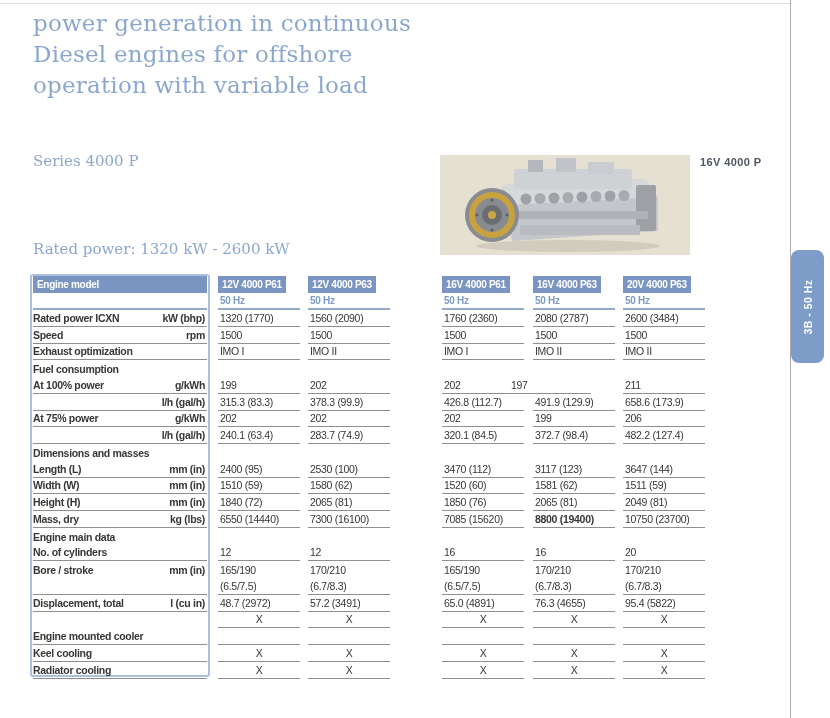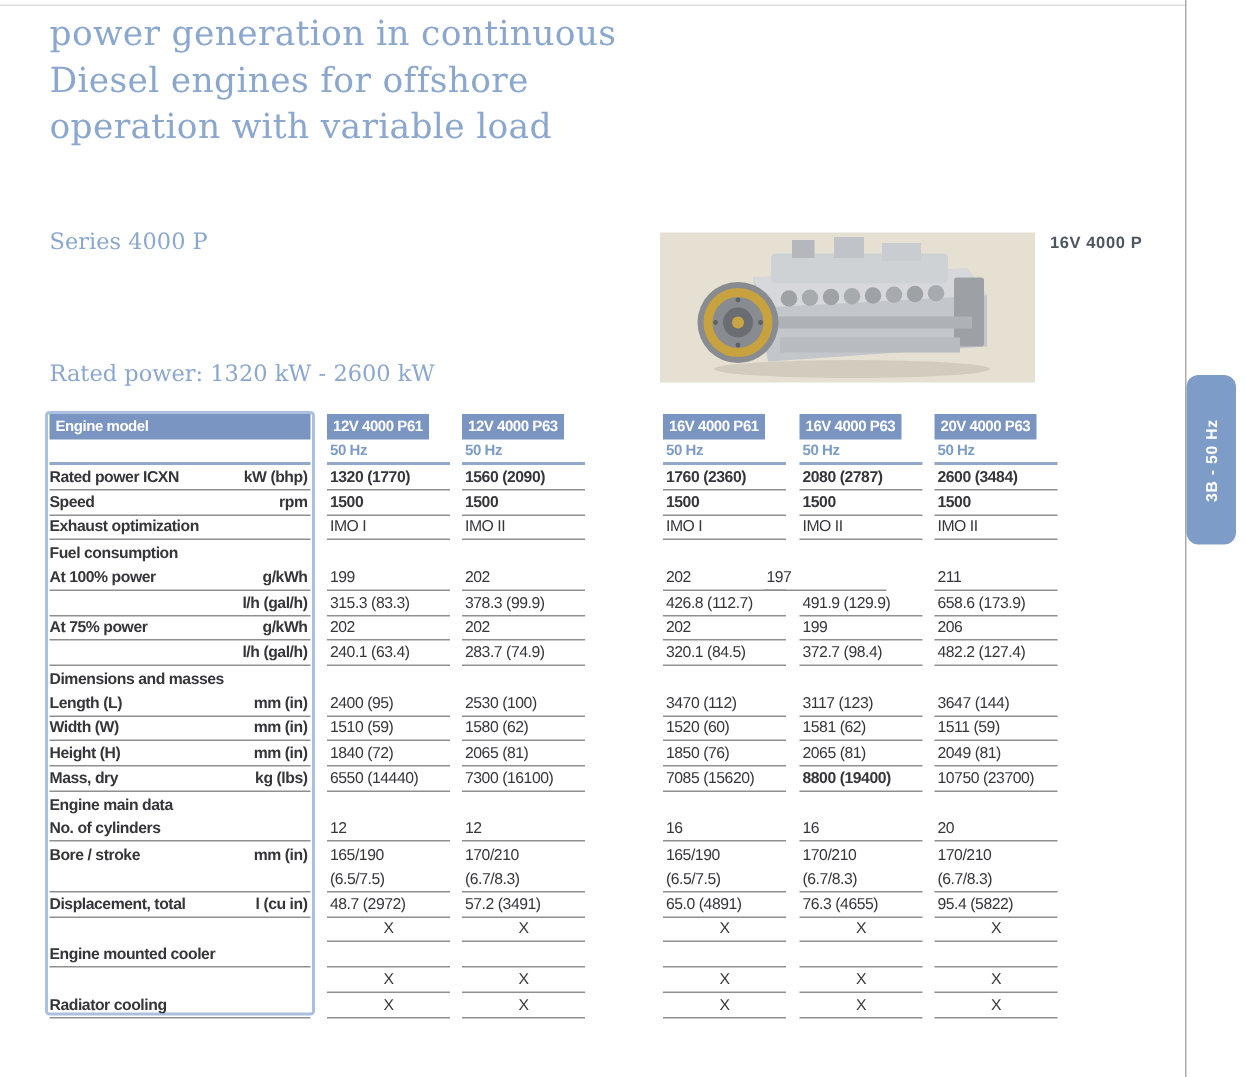--- a/index.html
+++ b/index.html
@@ -45,21 +45,21 @@
   .cell{
     position:absolute;bottom:0;height:16.75px;box-sizing:border-box;
     display:flex;align-items:flex-end;padding-bottom:2px;white-space:nowrap;
   }
   .cell.ul{border-bottom:1.5px solid #8f8f8f;}
   .lcell{left:3px;width:174px;justify-content:space-between;}
   .lab{font-weight:bold;}
   .unit{font-weight:bold;padding-right:2px;}
   .vcell{width:82px;padding-left:2px;}
   .vcell.center{justify-content:center;padding-left:0;}
-  .vcell.bold{font-weight:bold;}
+  .vcell.bold{font-weight:normal;}
 </style>
 </head>
 <body>
 
 <div class="page-edge-top"></div>
 <div class="page-edge-right"></div>
 
 <div class="title">
   <div>power generation in continuous</div>
   <div>Diesel engines for offshore</div>
@@ -315,20 +315,23 @@
         <div class="cell lcell ul">
           <span class="lab">Engine mounted cooler</span>
         </div>
         <div class="cell vcell ul" style="left: 188px; width: 82px;"></div>
         <div class="cell vcell ul" style="left: 278px; width: 82px;"></div>
         <div class="cell vcell ul" style="left: 412px; width: 82px;"></div>
         <div class="cell vcell ul" style="left: 503px; width: 82px;"></div>
         <div class="cell vcell ul" style="left: 593px; width: 82px;"></div>
       </div>
       <div class="row">
+        <div class="cell lcell ul">
+          <span class="lab">Keel cooling</span>
+        </div>
         <div class="cell vcell ul center" style="left: 188px; width: 82px;">X</div>
         <div class="cell vcell ul center" style="left: 278px; width: 82px;">X</div>
         <div class="cell vcell ul center" style="left: 412px; width: 82px;">X</div>
         <div class="cell vcell ul center" style="left: 503px; width: 82px;">X</div>
         <div class="cell vcell ul center" style="left: 593px; width: 82px;">X</div>
       </div>
       <div class="row">
         <div class="cell lcell ul">
           <span class="lab">Radiator cooling</span>
         </div>

